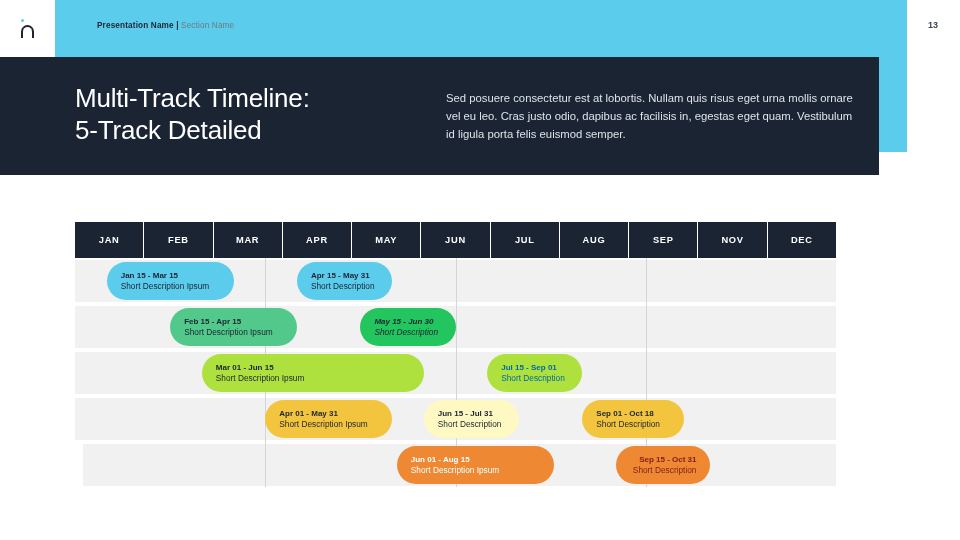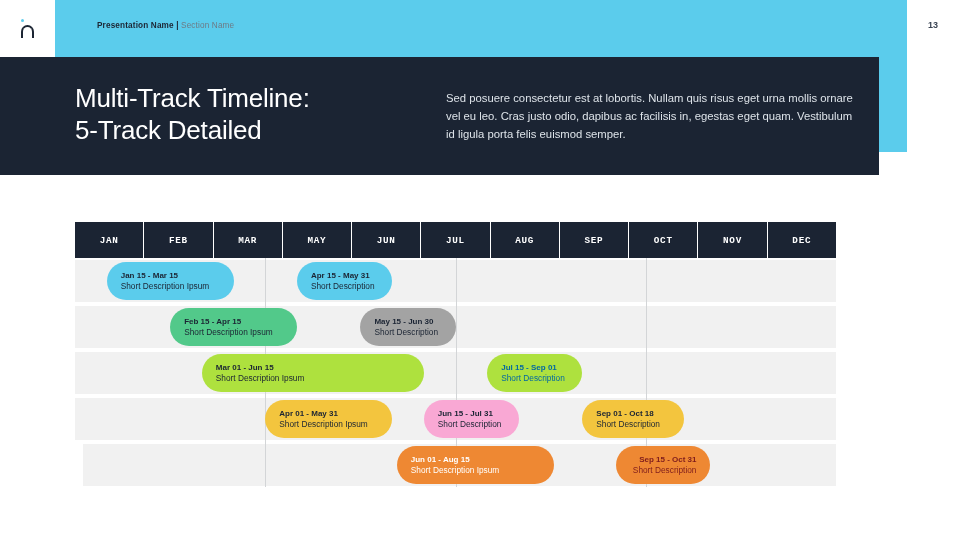--- a/index.html
+++ b/index.html
@@ -133,21 +133,20 @@
     top: 222px;
     width: 761px;
     height: 265px;
   }
   #month-header {
     position: relative;
     display: flex;
     width: 100%;
     height: 36px;
     background: #1B2433;
-    font-family: Liberation Mono, monospace;
   }
   #month-header .month-cell {
     flex: 1 1 0;
     display: flex;
     align-items: center;
     justify-content: center;
     color: #ffffff;
     font-size: 9.3px;
     font-weight: bold;
     letter-spacing: 0.7px;
@@ -237,26 +236,26 @@
     <div>5-Track Detailed</div>
   </div>
   <div id="hero-body">Sed posuere consectetur est at lobortis. Nullam quis risus eget urna mollis ornare vel eu leo. Cras justo odio, dapibus ac facilisis in, egestas eget quam. Vestibulum id ligula porta felis euismod semper.</div>
 </div>
 
 <div id="timeline">
   <div id="month-header">
       <div class="month-cell">JAN</div>
       <div class="month-cell">FEB</div>
       <div class="month-cell">MAR</div>
+      <div class="month-cell">APR</div>
       <div class="month-cell">MAY</div>
       <div class="month-cell">JUN</div>
       <div class="month-cell">JUL</div>
       <div class="month-cell">AUG</div>
       <div class="month-cell">SEP</div>
-      <div class="month-cell">OCT</div>
       <div class="month-cell">NOV</div>
       <div class="month-cell">DEC</div>
     </div>
   <div id="gridlines">
       <div class="gl" style="left: 25%;"></div>
       <div class="gl" style="left: 50%;"></div>
       <div class="gl" style="left: 75%;"></div>
     </div>
   <div id="rows">
       <div class="track-row">
@@ -267,41 +266,41 @@
         <div class="bar" style="left: 29.1667%; width: 12.5%; background: rgb(91, 204, 236); color: rgb(27, 36, 51);">
           <div class="bar-range">Apr 15 - May 31</div>
           <div class="bar-desc">Short Description</div>
         </div>
       </div>
       <div class="track-row">
         <div class="bar" style="left: 12.5%; width: 16.6667%; background: rgb(82, 201, 138); color: rgb(27, 36, 51);">
           <div class="bar-range">Feb 15 - Apr 15</div>
           <div class="bar-desc">Short Description Ipsum</div>
         </div>
-        <div class="bar" style="left: 37.5%; width: 12.5%; background: #a3a3a3; color: rgb(27, 36, 51);">
+        <div class="bar" style="left: 37.5%; width: 12.5%; background: #22c55e; color: rgb(27, 36, 51); font-style: italic;">
           <div class="bar-range">May 15 - Jun 30</div>
           <div class="bar-desc">Short Description</div>
         </div>
       </div>
       <div class="track-row">
         <div class="bar" style="left: 16.6667%; width: 29.1667%; background: rgb(174, 225, 62); color: rgb(27, 36, 51);">
           <div class="bar-range">Mar 01 - Jun 15</div>
           <div class="bar-desc">Short Description Ipsum</div>
         </div>
         <div class="bar" style="left: 54.1667%; width: 12.5%; background: rgb(174, 225, 62); color: #0369a1;">
           <div class="bar-range">Jul 15 - Sep 01</div>
           <div class="bar-desc">Short Description</div>
         </div>
       </div>
       <div class="track-row">
         <div class="bar" style="left: 25%; width: 16.6667%; background: rgb(243, 197, 62); color: rgb(27, 36, 51);">
           <div class="bar-range">Apr 01 - May 31</div>
           <div class="bar-desc">Short Description Ipsum</div>
         </div>
-        <div class="bar" style="left: 45.8333%; width: 12.5%; background: #f9a8d4; color: rgb(27, 36, 51);">
+        <div class="bar" style="left: 45.8333%; width: 12.5%; background: #fef9c3; color: rgb(27, 36, 51);">
           <div class="bar-range">Jun 15 - Jul 31</div>
           <div class="bar-desc">Short Description</div>
         </div>
         <div class="bar" style="left: 66.6667%; width: 13.3333%; background: rgb(243, 197, 62); color: rgb(27, 36, 51);">
           <div class="bar-range">Sep 01 - Oct 18</div>
           <div class="bar-desc">Short Description</div>
         </div>
       </div>
       <div class="track-row">
         <div class="bar" style="left: 41.6667%; width: 20.8333%; background: rgb(238, 136, 51); color: rgb(255, 255, 255);">

